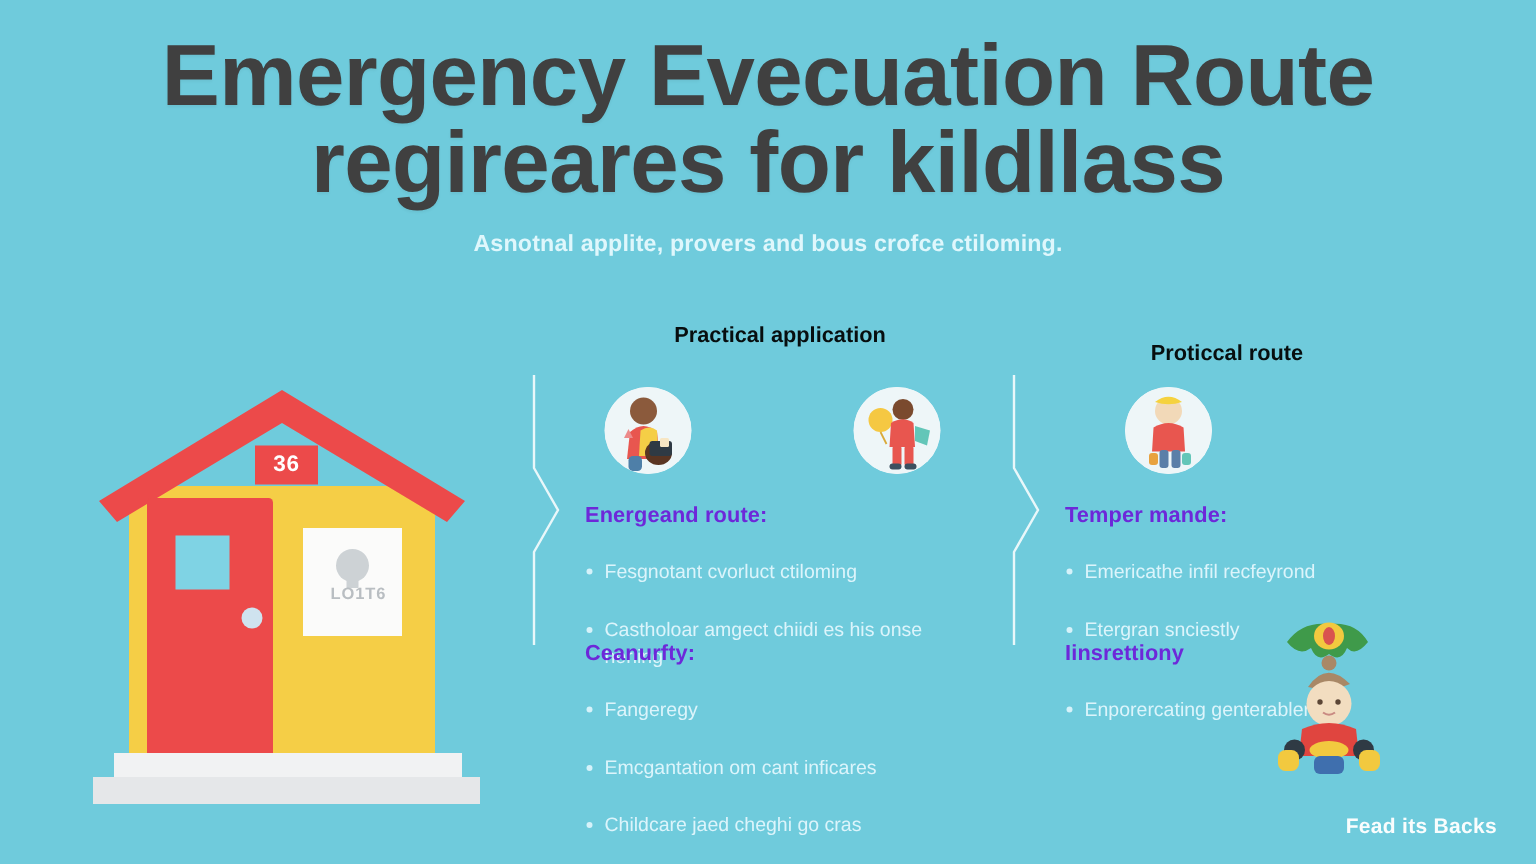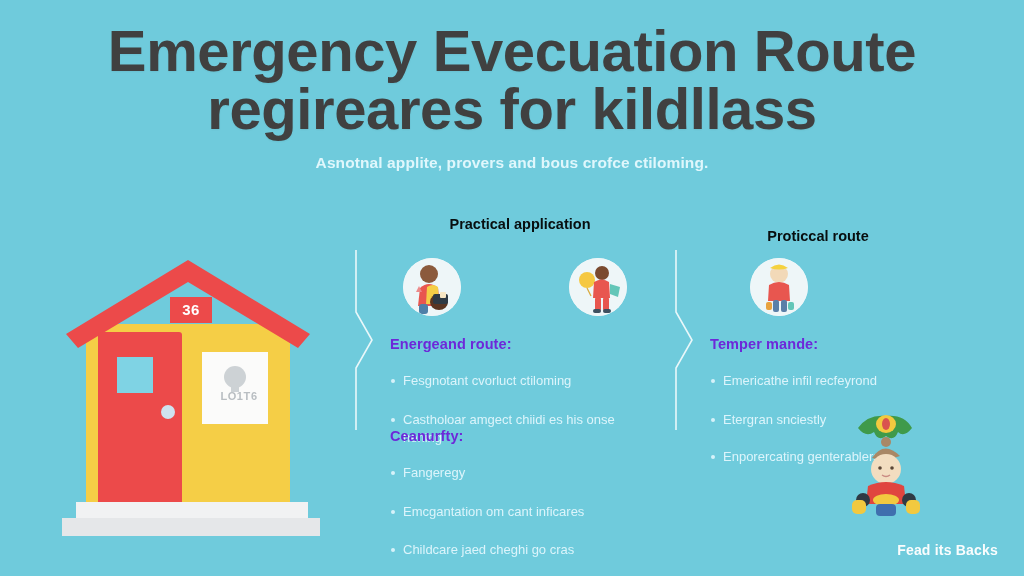--- a/index.html
+++ b/index.html
@@ -176,20 +176,21 @@
   </div>
 
   <div class="block b-r1">
     <div class="bt">Temper mande:</div>
     <ul>
       <li>Emericathe infil recfeyrond</li>
       <li>Etergran snciestly</li>
     </ul>
   </div>
   <div class="block b-r2">
+    <div class="bt">Iinsrettiony</div>
     <ul>
       <li>Enporercating genterablers</li>
     </ul>
   </div>
 
   <div class="house">
     <svg width="275" height="288" viewBox="0 0 275 288">
 
       <rect x="24" y="72" width="204" height="184" fill="#f5ce46"></rect>
 

